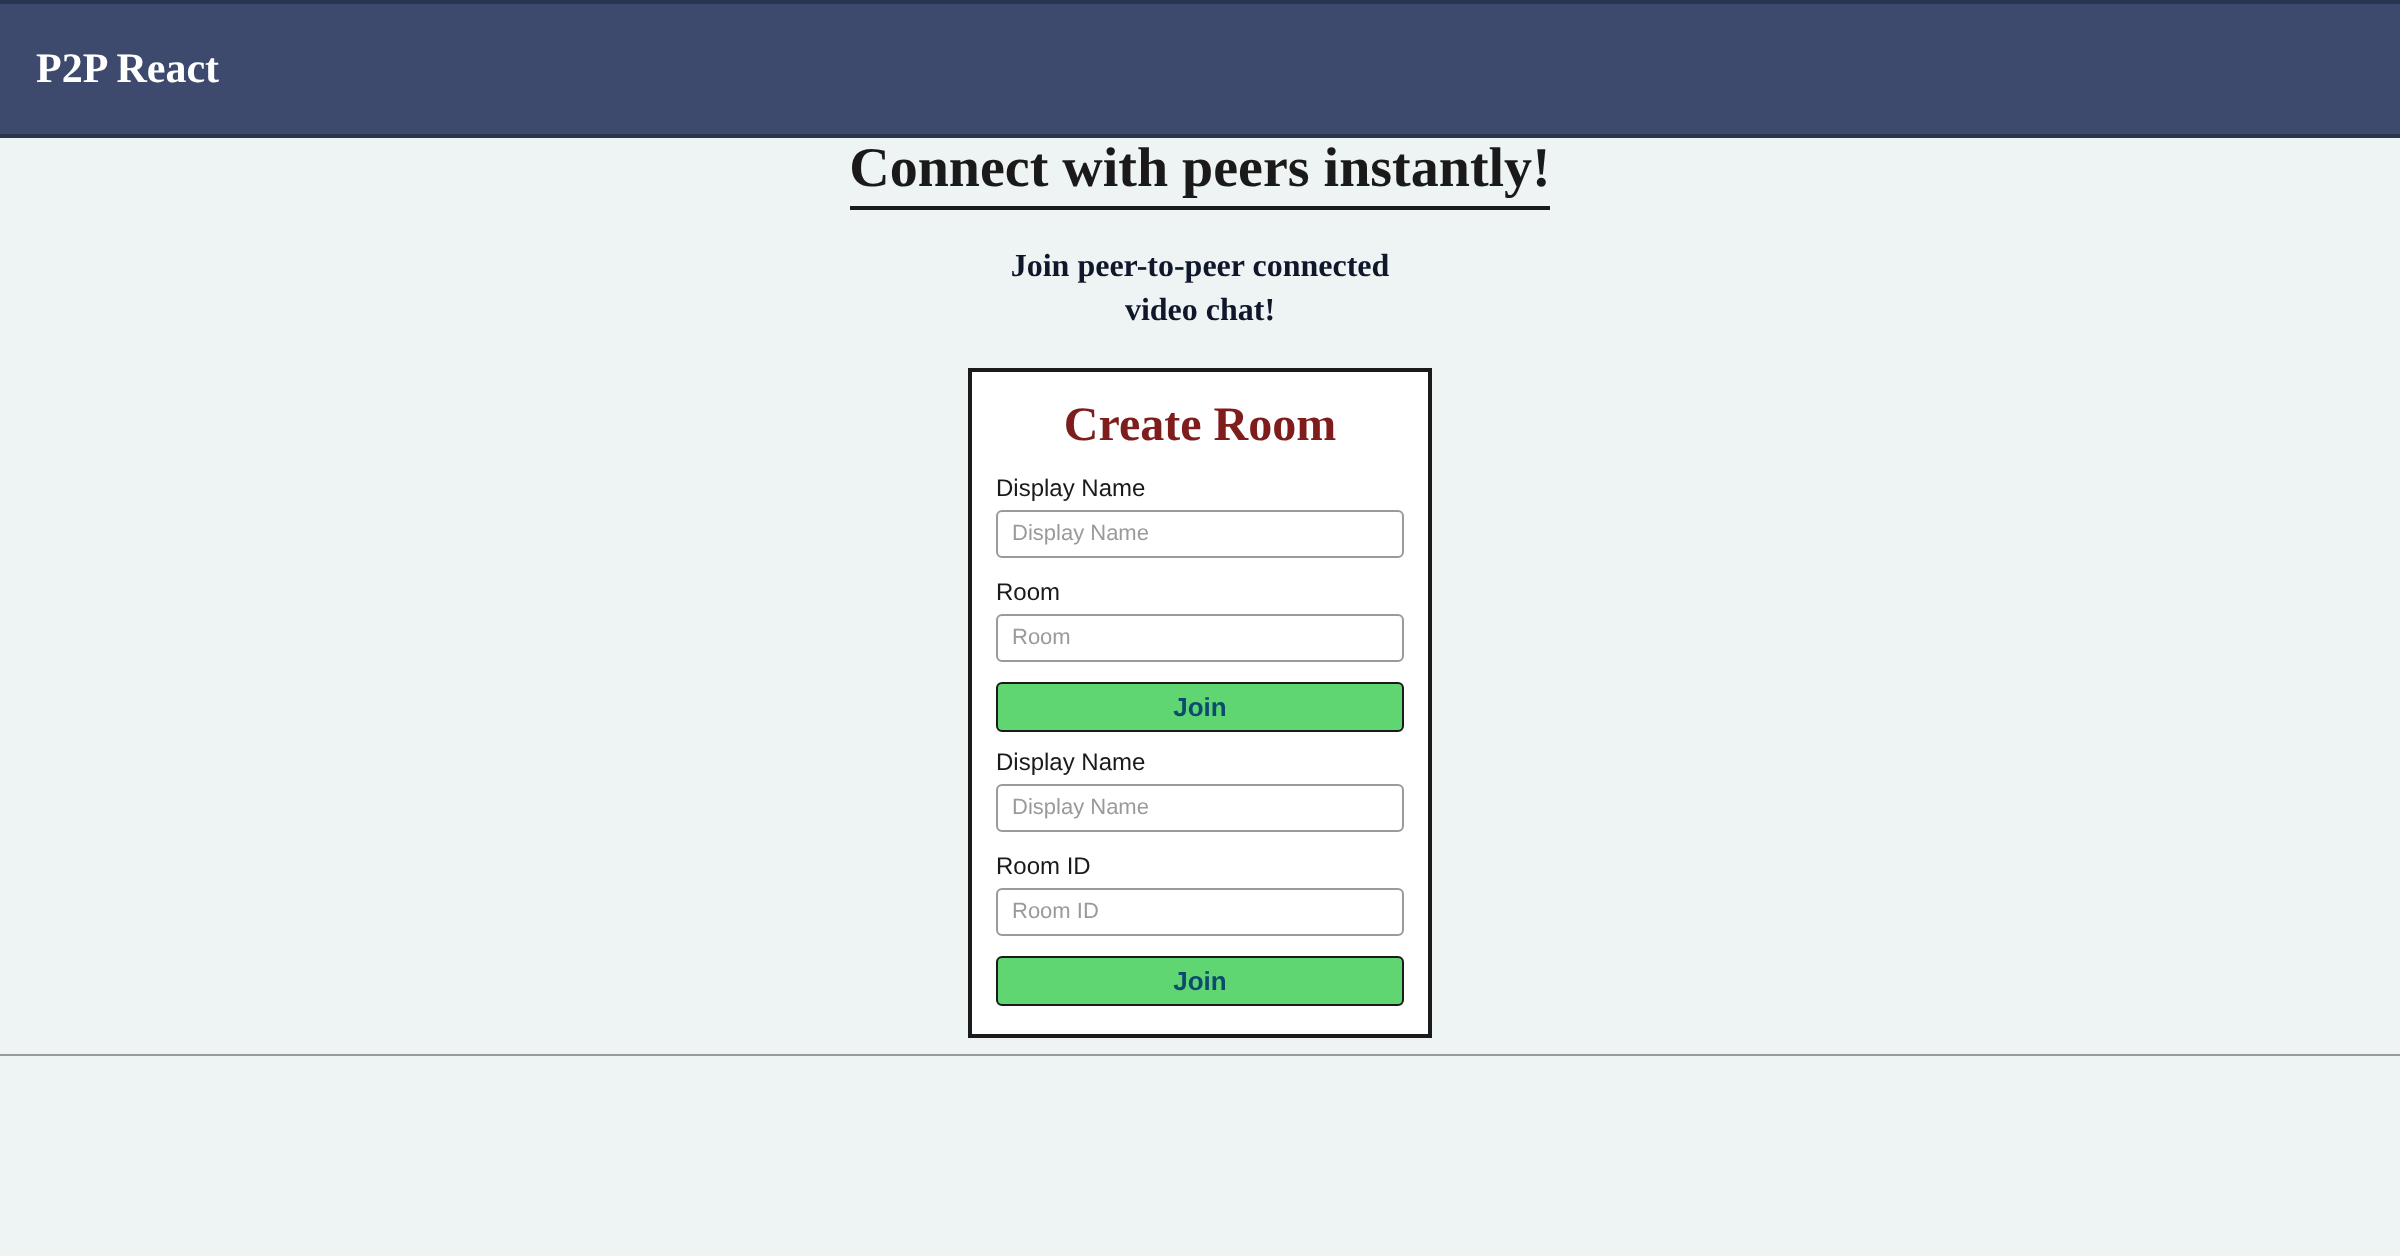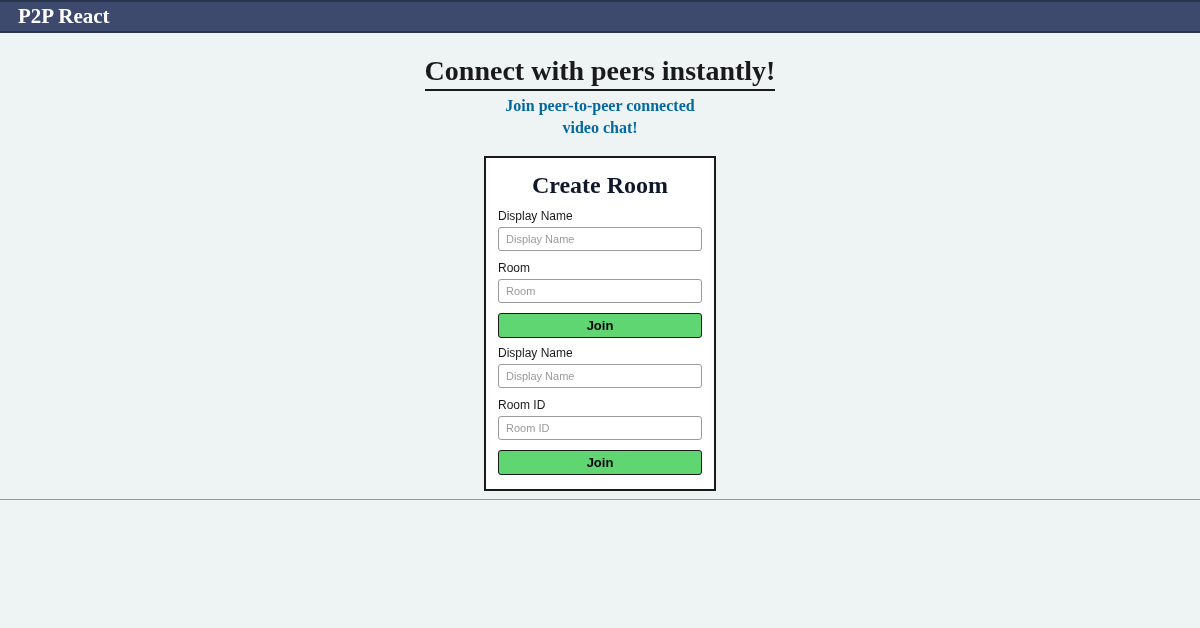--- a/index.html
+++ b/index.html
@@ -11,62 +11,61 @@
       font-family: Georgia, 'Times New Roman', serif;
       background-color: #eef3f3;
       width: 1200px;
       height: 628px;
       overflow: hidden;
     }
     .topbar {
       background-color: #3d4a6d;
       border-top: 2px solid #2a3550;
       border-bottom: 2px solid #2a3550;
-      padding: 2px 18px;
+      padding: 20px 18px;
       color: #ffffff;
     }
     .app-title {
       font-size: 21px;
       font-weight: bold;
       font-family: Georgia, serif;
     }
     .content {
       text-align: center;
-      padding-top: 22px;
     }
     .hero-title {
       font-size: 28px;
       font-weight: bold;
       color: #1a1a1a;
       display: inline-block;
       border-bottom: 2px solid #1a1a1a;
       padding-bottom: 2px;
     }
     .hero-sub {
-      margin-top: 4px;
+      margin-top: 18px;
       font-size: 16px;
       font-weight: bold;
-      color: #0369a1;
+      color: #0f172a;
       line-height: 1.35;
     }
     .hero-sub .video-link {
     }
     .card {
       width: 232px;
       margin: 18px auto 0;
       background: #ffffff;
       border: 2px solid #1a1a1a;
       padding: 10px 12px 14px;
       text-align: left;
     }
     .section-title {
       text-align: center;
       font-size: 24px;
       font-weight: bold;
-      color: #0f172a;
+      color: #7f1d1d;
       margin-top: 4px;
       margin-bottom: 10px;
     }
     .field-label {
       font-family: Arial, Helvetica, sans-serif;
       font-size: 12px;
       color: #1a1a1a;
       margin-bottom: 4px;
       display: block;
     }
@@ -85,21 +84,21 @@
       color: #9a9a9a;
     }
     .join-btn {
       width: 100%;
       background-color: #5fd671;
       border: 1px solid #1a1a1a;
       border-radius: 3px;
       font-family: Arial, Helvetica, sans-serif;
       font-size: 13px;
       font-weight: bold;
-      color: #000000;
+      color: #0c4a6e;
       padding: 4px 0;
       cursor: pointer;
       margin-bottom: 8px;
     }
     .bottom-rule {
       border-top: 1px solid #9a9a9a;
       margin-top: 8px;
     }
   </style>
 </head>

